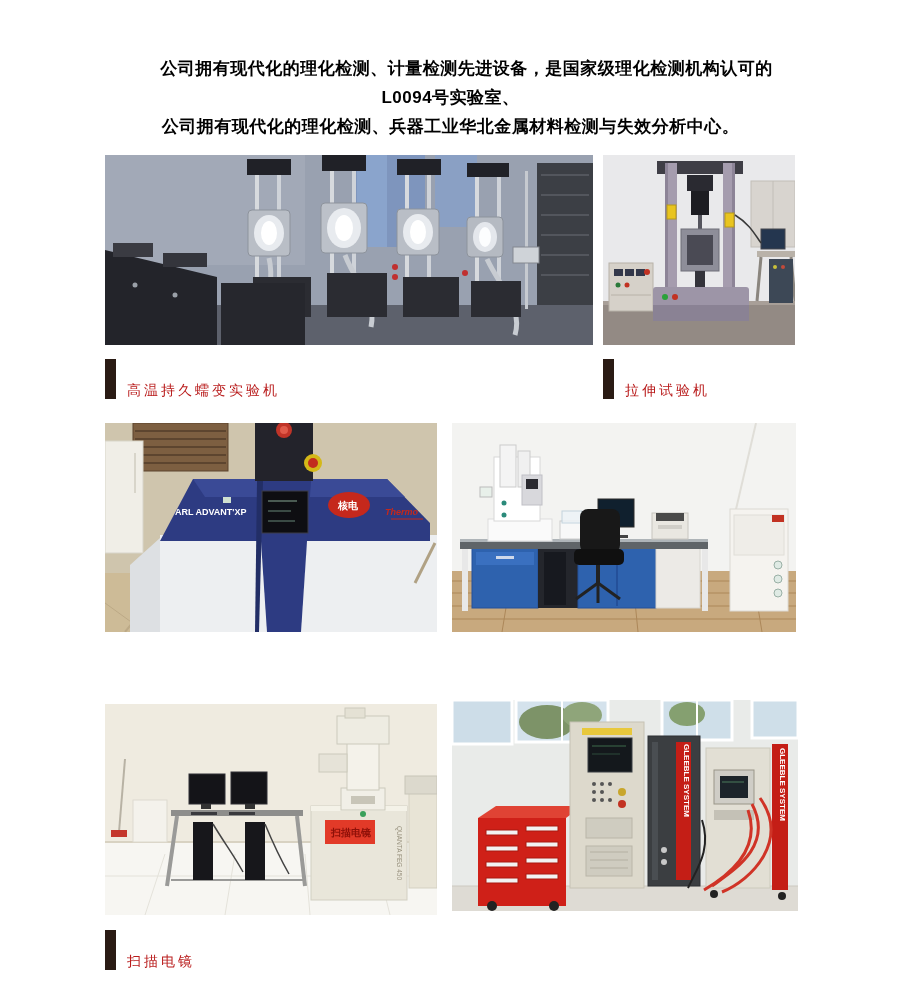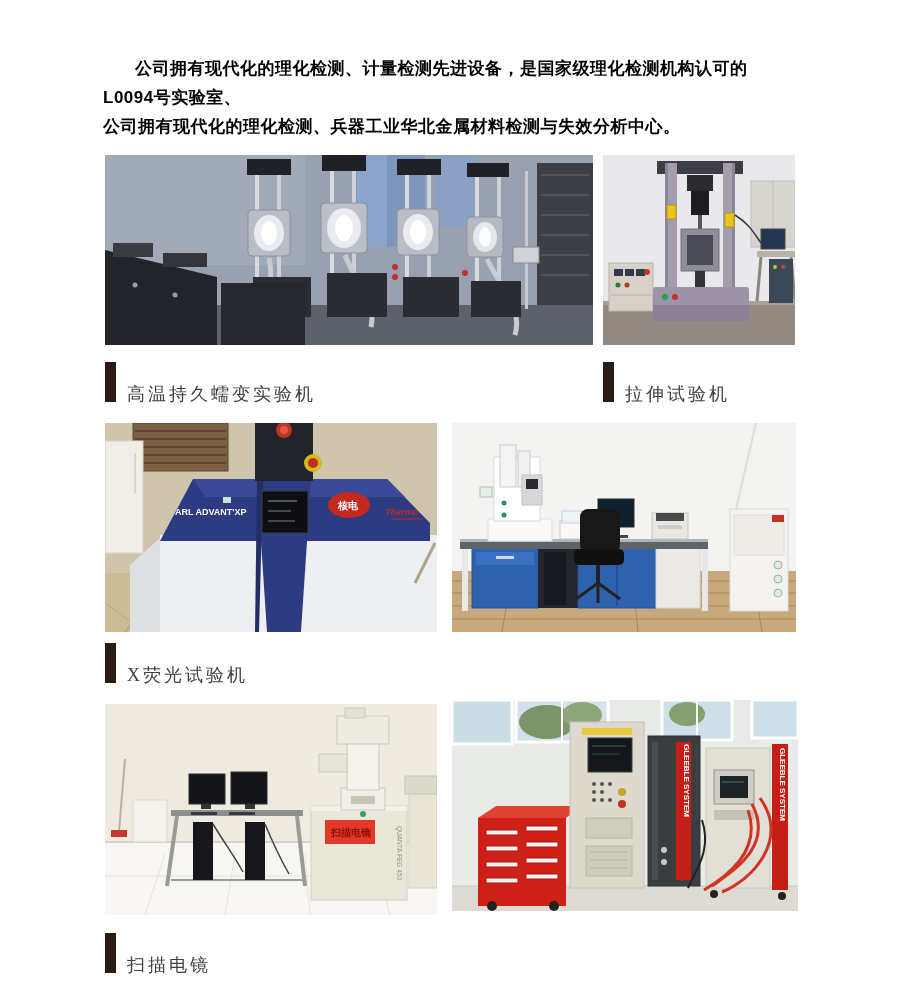--- a/index.html
+++ b/index.html
@@ -1,30 +1,30 @@
 <!DOCTYPE html>
 <html lang="zh"><head>
 <meta charset="utf-8">
 <style>
   html,body{margin:0;padding:0;background:#ffffff;}
   #page{position:relative;width:900px;height:991px;background:#ffffff;overflow:hidden;
         font-family:"Liberation Sans","DejaVu Sans",sans-serif;}
   
   #intro{position:absolute;left:103px;top:37px;width:695px;color:#000;
-         font-size:17px;font-weight:bold;line-height:29px;letter-spacing:0.5px;}
+         font-size:17px;font-weight:bold;line-height:29px;letter-spacing:0.5px;text-align:center;}
   #intro .l1{display:block;text-indent:32px;}
   #intro .l2{display:block;}
   
   .figure{position:absolute;}
   .photo{width:100%;overflow:hidden;background:#dddddd;}
   .photo svg{display:block;width:100%;height:100%;}
   .caption{display:flex;align-items:center;}
   .cap-bar{width:11px;height:40px;background:#2a1b14;flex:0 0 11px;}
   .cap-text{margin-left:11px;font-family:"Liberation Serif","DejaVu Serif",serif;
-            font-size:18px;color:#404040;letter-spacing:3px;margin-top:24px;}
+            font-size:14px;color:#b91c1c;letter-spacing:3px;margin-top:24px;}
   .mt-row1{margin-top:13px;}
   .mt-row2{margin-top:7px;}
   .mt-row3{margin-top:14px;}
   #fig1{left:105px;top:155px;width:488px;} #fig1 .photo{height:190px;}
   #fig2{left:603px;top:155px;width:192px;} #fig2 .photo{height:190px;}
   #fig3{left:105px;top:423px;width:332px;} #fig3 .photo{height:209px;}
   #fig4{left:452px;top:423px;width:344px;} #fig4 .photo{height:209px;}
   #fig5{left:105px;top:704px;width:332px;} #fig5 .photo{height:211px;}
   #fig6{left:452px;top:700px;width:346px;} #fig6 .photo{height:211px;}
   text{font-family:"Liberation Sans","DejaVu Sans",sans-serif;}
@@ -209,24 +209,20 @@
           <line x1="163" y1="98" x2="190" y2="98" stroke="#3a4a44" stroke-width="2"></line>
           <rect x="118" y="74" width="8" height="6" fill="#cfe0d0"></rect>
           <text x="70" y="92" font-size="9" font-weight="bold" fill="#ffffff">ARL ADVANT'XP</text>
           <ellipse cx="244" cy="82" rx="21" ry="13" fill="#c5281c"></ellipse>
           <text x="233" y="86" font-size="10" font-weight="bold" fill="#ffffff">核电</text>
           <text x="280" y="92" font-size="9" font-weight="bold" font-style="italic" fill="#c5281c">Thermo</text>
           <line x1="286" y1="96" x2="318" y2="96" stroke="#c5281c"></line>
         </g>
         <line x1="330" y1="120" x2="310" y2="160" stroke="#b0a184" stroke-width="3"></line>
       </svg>
-    </div>
-    <div class="caption mt-row2">
-      <span class="cap-bar"></span>
-      <span class="cap-text">X荧光试验机</span>
     </div>
   </div>
 
   <div class="figure" id="fig4">
     <div class="photo">
       <svg viewBox="0 0 344 209" preserveAspectRatio="none">
         <rect x="0" y="0" width="344" height="209" fill="#f3f3f1"></rect>
         <line x1="304" y1="0" x2="282" y2="95" stroke="#e0ded8" stroke-width="2"></line>
         <rect x="0" y="148" width="344" height="61" fill="#c8a97e"></rect>
         <g stroke="#ac8759" stroke-width="1">

